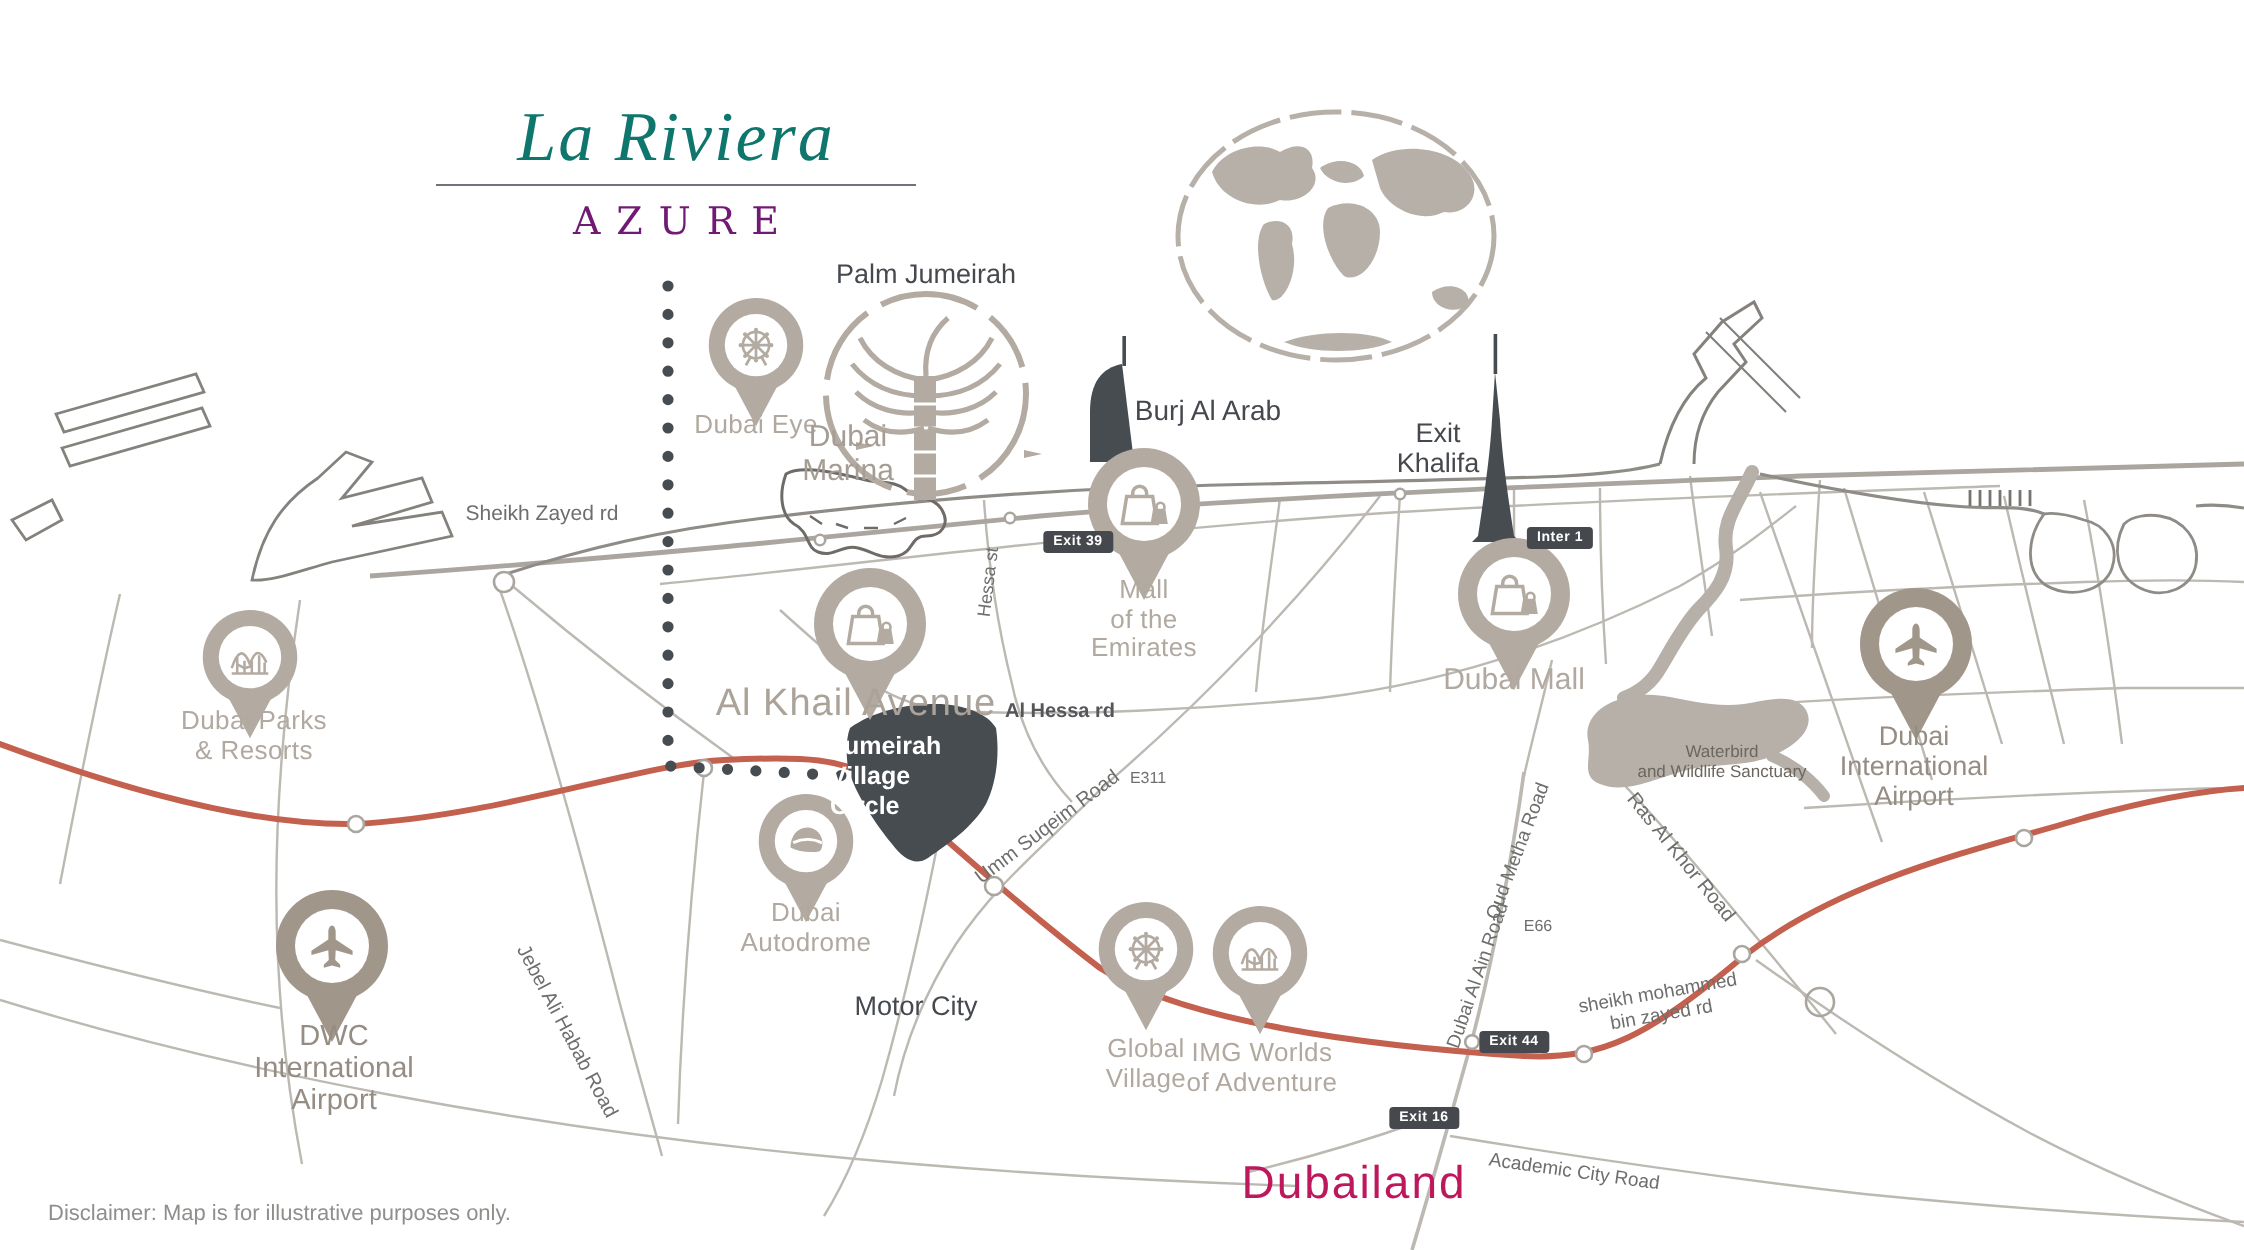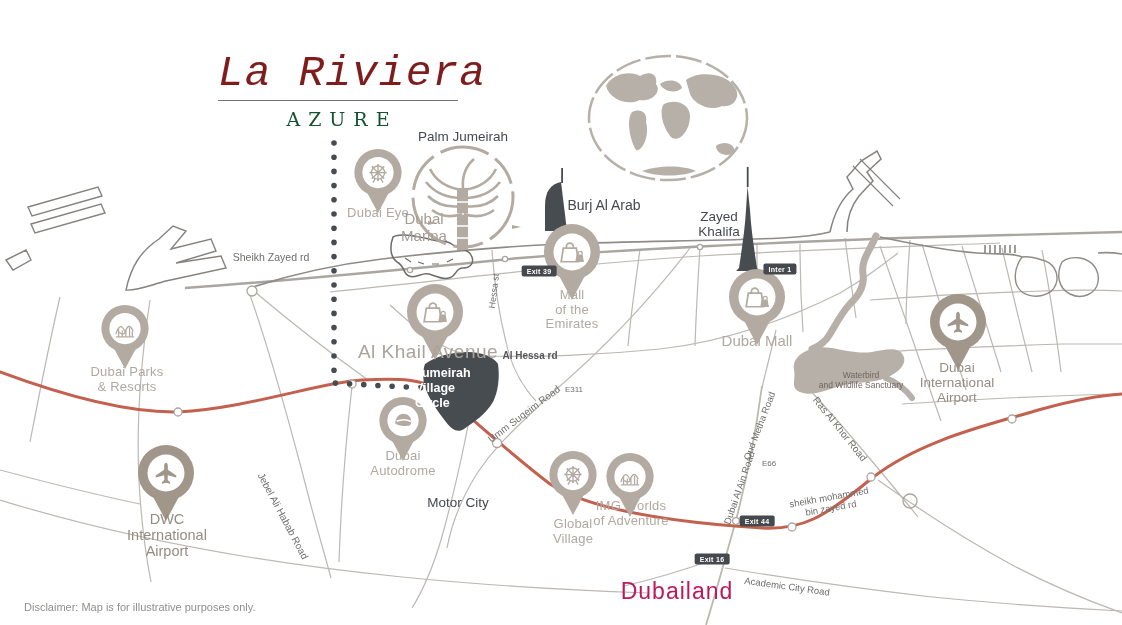--- a/index.html
+++ b/index.html
@@ -2,24 +2,24 @@
 <html><head>
 <meta charset="utf-8">
 <style>
   *{margin:0;padding:0;box-sizing:border-box}
   html,body{background:#fff}
   body{font-family:"Liberation Sans",sans-serif;-webkit-font-smoothing:antialiased}
   .stage{position:relative;width:1122px;height:625px;background:#fff;overflow:hidden}
   .layer{position:absolute;left:0;top:0}
   
   .brand{position:absolute;left:218px;top:50px;width:240px;text-align:center}
-  .brand-name{font-family:Liberation Mono, monospace;font-style:italic;font-size:43px;line-height:1.1;
-              color:#7f1d1d;white-space:nowrap;letter-spacing:1px}
+  .brand-name{font-family:Liberation Serif, serif;font-style:italic;font-size:35px;line-height:1.1;
+              color:#0f766e;white-space:nowrap;letter-spacing:1px}
   .brand-rule{margin-top:3px;border-bottom:1.5px solid #70747a;width:100%}
-  .brand-sub{margin-top:7px;font-family:"DejaVu Serif",serif;font-size:19px;color:#14532d;
+  .brand-sub{margin-top:7px;font-family:"DejaVu Serif",serif;font-size:19px;color:#701a75;
              letter-spacing:8px;padding-left:8px;white-space:nowrap}
   
   .lbl{position:absolute;transform:translate(-50%,-50%);text-align:center;white-space:nowrap;
        line-height:1.12;color:#6e6e6c}
   .rot{transform:translate(-50%,-50%) rotate(var(--r))}
   .poi{color:#b1a9a0;font-size:13px;letter-spacing:.2px}
   .poi-mid{color:#b1a9a0;font-size:15px}
   .poi-dark{color:#958d83;font-size:13.5px}
   .poi-big{color:#aba39a;font-size:19px;letter-spacing:.5px}
   .area-big{color:#be185d;font-size:23px;letter-spacing:1px}
@@ -317,44 +317,44 @@
   </div>
 
   <div class="lbl poi" style="left:378px;top:213px">Dubai Eye</div>
   <div class="lbl lm-dark" style="left:463px;top:137px">Palm Jumeirah</div>
   <div class="lbl poi-mid" style="left:424px;top:228px;color:#a59d94">
     <div>Dubai</div>
     <div>Marina</div>
   </div>
   <div class="lbl lm-dark-lg" style="left:604px;top:206px">Burj Al Arab</div>
   <div class="lbl lm-dark" style="left:719px;top:224px">
-    <div>Zayed</div>
+    <div>Exit</div>
     <div>Khalifa</div>
   </div>
   <div class="lbl poi" style="left:572px;top:310px">
     <div>Mall</div>
     <div>of the</div>
     <div>Emirates</div>
   </div>
   <div class="lbl poi-mid" style="left:757px;top:341px">Dubai Mall</div>
   <div class="lbl poi-big" style="left:428px;top:352px">Al Khail Avenue</div>
   <div class="lbl poi" style="left:403px;top:464px">
     <div>Dubai</div>
     <div>Autodrome</div>
   </div>
   <div class="lbl lm-dark" style="left:458px;top:503px">Motor City</div>
   <div class="lbl poi" style="left:573px;top:532px">
     <div>Global</div>
     <div>Village</div>
   </div>
-  <div class="lbl poi" style="left:631px;top:514px">
+  <div class="lbl poi" style="left:631px;top:534px">
     <div>IMG Worlds</div>
     <div>of Adventure</div>
   </div>
-  <div class="lbl poi" style="left:127px;top:380px">
+  <div class="lbl poi" style="left:127px;top:368px">
     <div>Dubai Parks</div>
     <div>&amp; Resorts</div>
   </div>
   <div class="lbl poi-dark" style="left:167px;top:535px;font-size:14.5px">
     <div>DWC</div>
     <div>International</div>
     <div>Airport</div>
   </div>
   <div class="lbl poi-dark" style="left:957px;top:383px">
     <div>Dubai</div>

